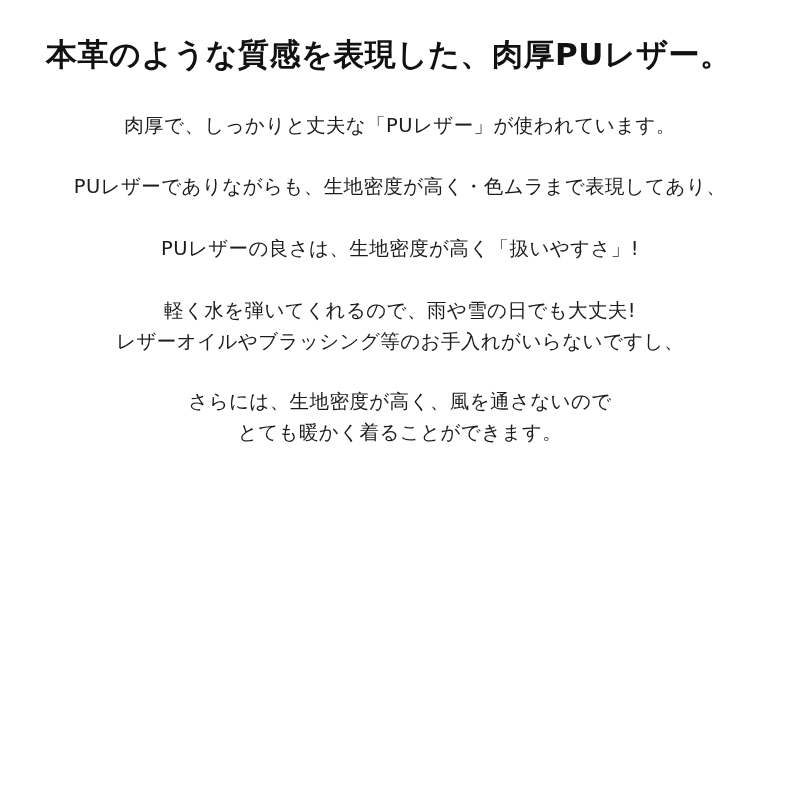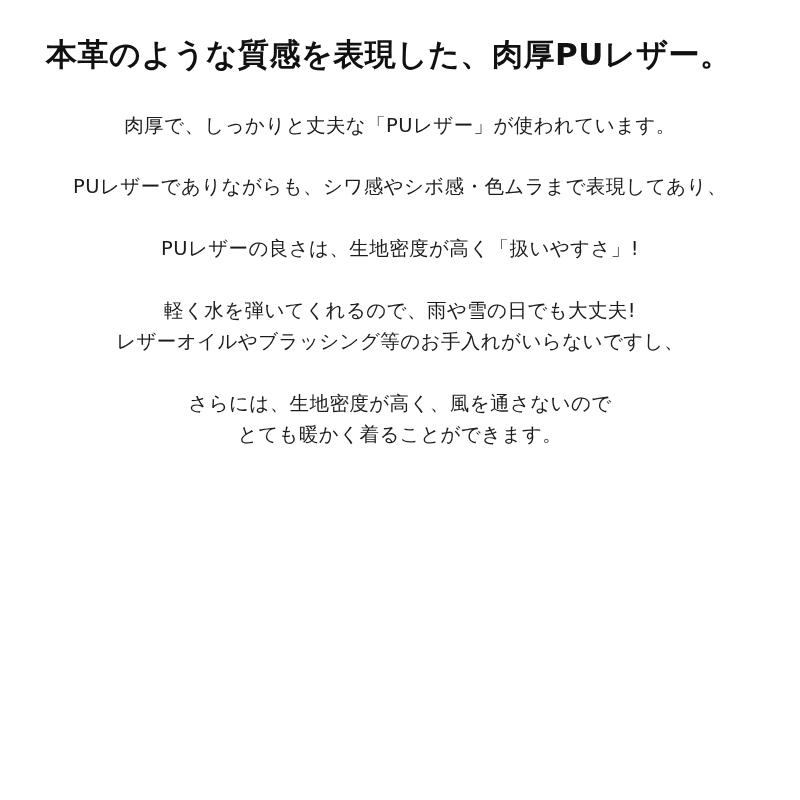--- a/index.html
+++ b/index.html
@@ -38,35 +38,36 @@
     margin: 0 0 30px 0;
     font-weight: 400;
     text-align: center;
   }
   .para .line {
     display: block;
     white-space: nowrap;
   }
   .para:last-child {
     margin-bottom: 16px;
+    font-family: Liberation Mono, monospace;
   }
 </style>
 </head>
 <body>
 
 <div class="page">
 
   <h1 class="headline">本革のような質感を表現した、肉厚PUレザー。</h1>
 
   <p class="para">
     <span class="line">肉厚で、しっかりと丈夫な「PUレザー」が使われています。</span>
   </p>
 
   <p class="para">
-    <span class="line">PUレザーでありながらも、シワ感やシボ感・色ムラまで表現してあり、</span>
+    <span class="line">PUレザーでありながらも、生地密度が高く・色ムラまで表現してあり、</span>
   </p>
 
   <p class="para">
     <span class="line">PUレザーの良さは、生地密度が高く「扱いやすさ」!</span>
   </p>
 
   <p class="para">
     <span class="line">軽く水を弾いてくれるので、雨や雪の日でも大丈夫!</span>
     <span class="line">レザーオイルやブラッシング等のお手入れがいらないですし、</span>
   </p>

